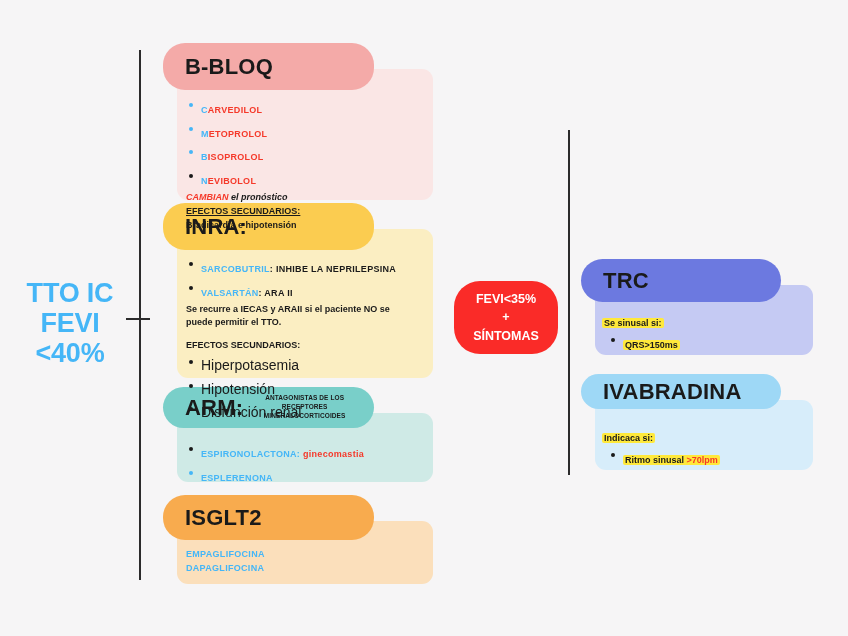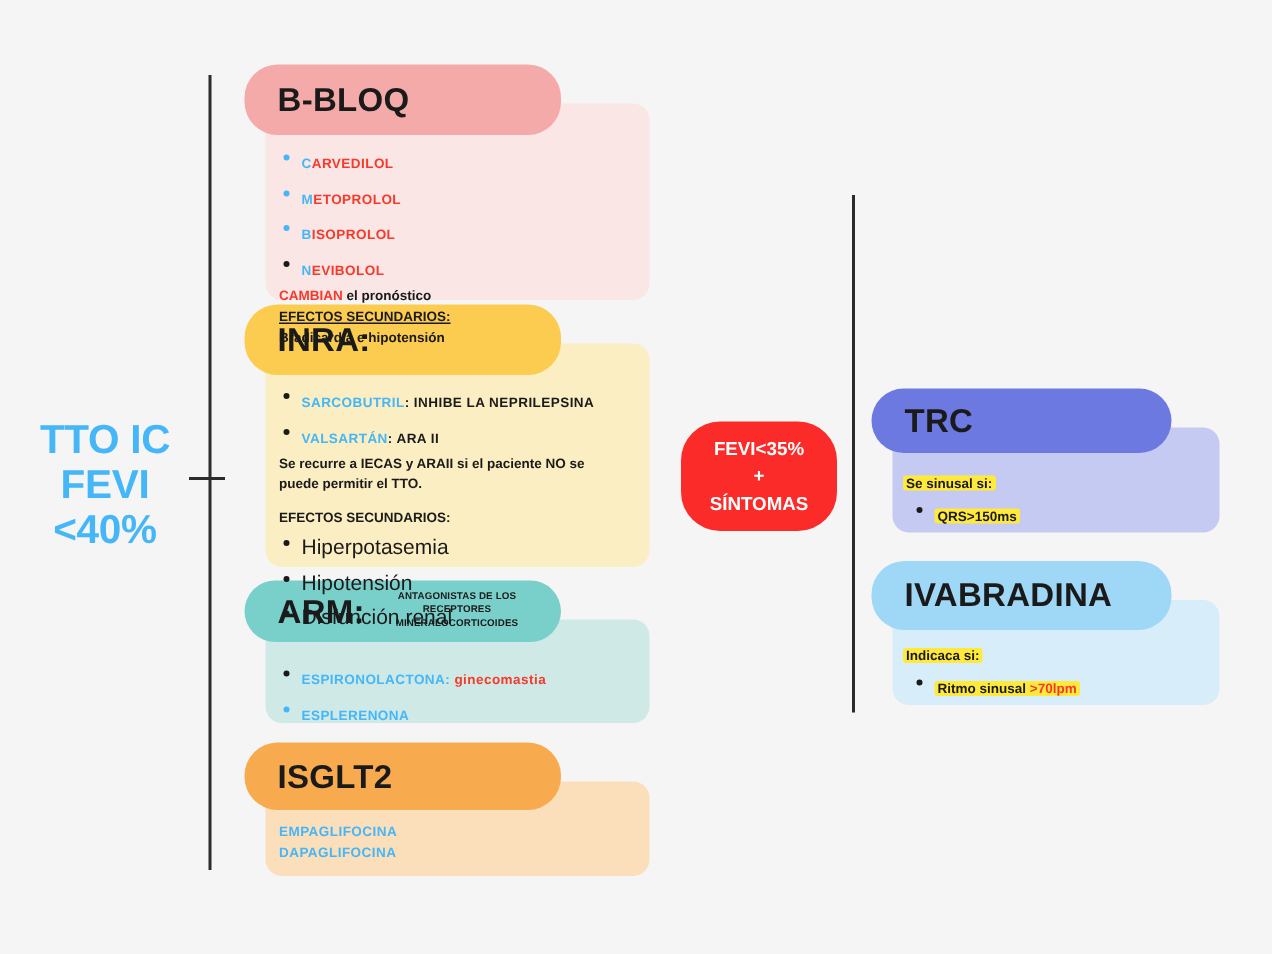--- a/index.html
+++ b/index.html
@@ -172,21 +172,21 @@
     <div class="card-head" style="width:211px; height:47px; background:#f4aaa8;">
       <span class="head-title">B-BLOQ</span>
     </div>
     <div class="card-content" style="left:23px; top:54px; width:230px;">
       <ul class="bl">
         <li><span class="drug"><span class="t-blue">C</span><span class="t-red">ARVEDILOL</span></span></li>
         <li><span class="drug"><span class="t-blue">M</span><span class="t-red">ETOPROLOL</span></span></li>
         <li><span class="drug"><span class="t-blue">B</span><span class="t-red">ISOPROLOL</span></span></li>
         <li class="dark"><span class="drug"><span class="t-blue">N</span><span class="t-red">EVIBOLOL</span></span></li>
       </ul>
-      <div class="body-line" style="margin-top:1px;">
+      <div class="body-line" style="margin-top:1px;font-style:italic;">
         <span class="t-red bold">CAMBIAN</span><span class="t-black bold"> el pronóstico</span>
       </div>
       <div class="body-line u" style="margin-top:1px;">EFECTOS SECUNDARIOS:</div>
       <div class="body-line t-red" style="margin-top:1px;">Bradicardia e hipotensión</div>
     </div>
   </div>
 
   <div class="card" style="left:163px; top:203px; width:270px; height:175px;">
     <div class="card-body" style="width:256px; height:149px; background:#fbeec2;"></div>
     <div class="card-head" style="width:211px; height:47px; background:#fbcc50;">
@@ -249,21 +249,21 @@
         <span class="body-line hl">Se sinusal si:</span>
       </div>
       <ul class="bl dark-dots" style="margin-top:2px; margin-left:6px;">
         <li><span class="body-line hl">QRS&gt;150ms</span></li>
       </ul>
     </div>
   </div>
 
   <div class="card" style="left:581px; top:374px; width:232px; height:96px;">
     <div class="card-body" style="width:218px; height:70px; background:#d7edfa;"></div>
-    <div class="card-head" style="width:200px; height:46px; background:#9ed8f6;">
+    <div class="card-head" style="width:200px; height:35px; background:#9ed8f6;">
       <span class="head-title">IVABRADINA</span>
     </div>
     <div class="card-content" style="left:21px; top:53px; width:200px;">
       <div>
         <span class="body-line hl">Indicaca si:</span>
       </div>
       <ul class="bl dark-dots" style="margin-top:2px; margin-left:6px;">
         <li><span class="body-line hl"><span class="t-black">Ritmo sinusal</span><span class="t-red"> &gt;70lpm</span></span></li>
       </ul>
     </div>

